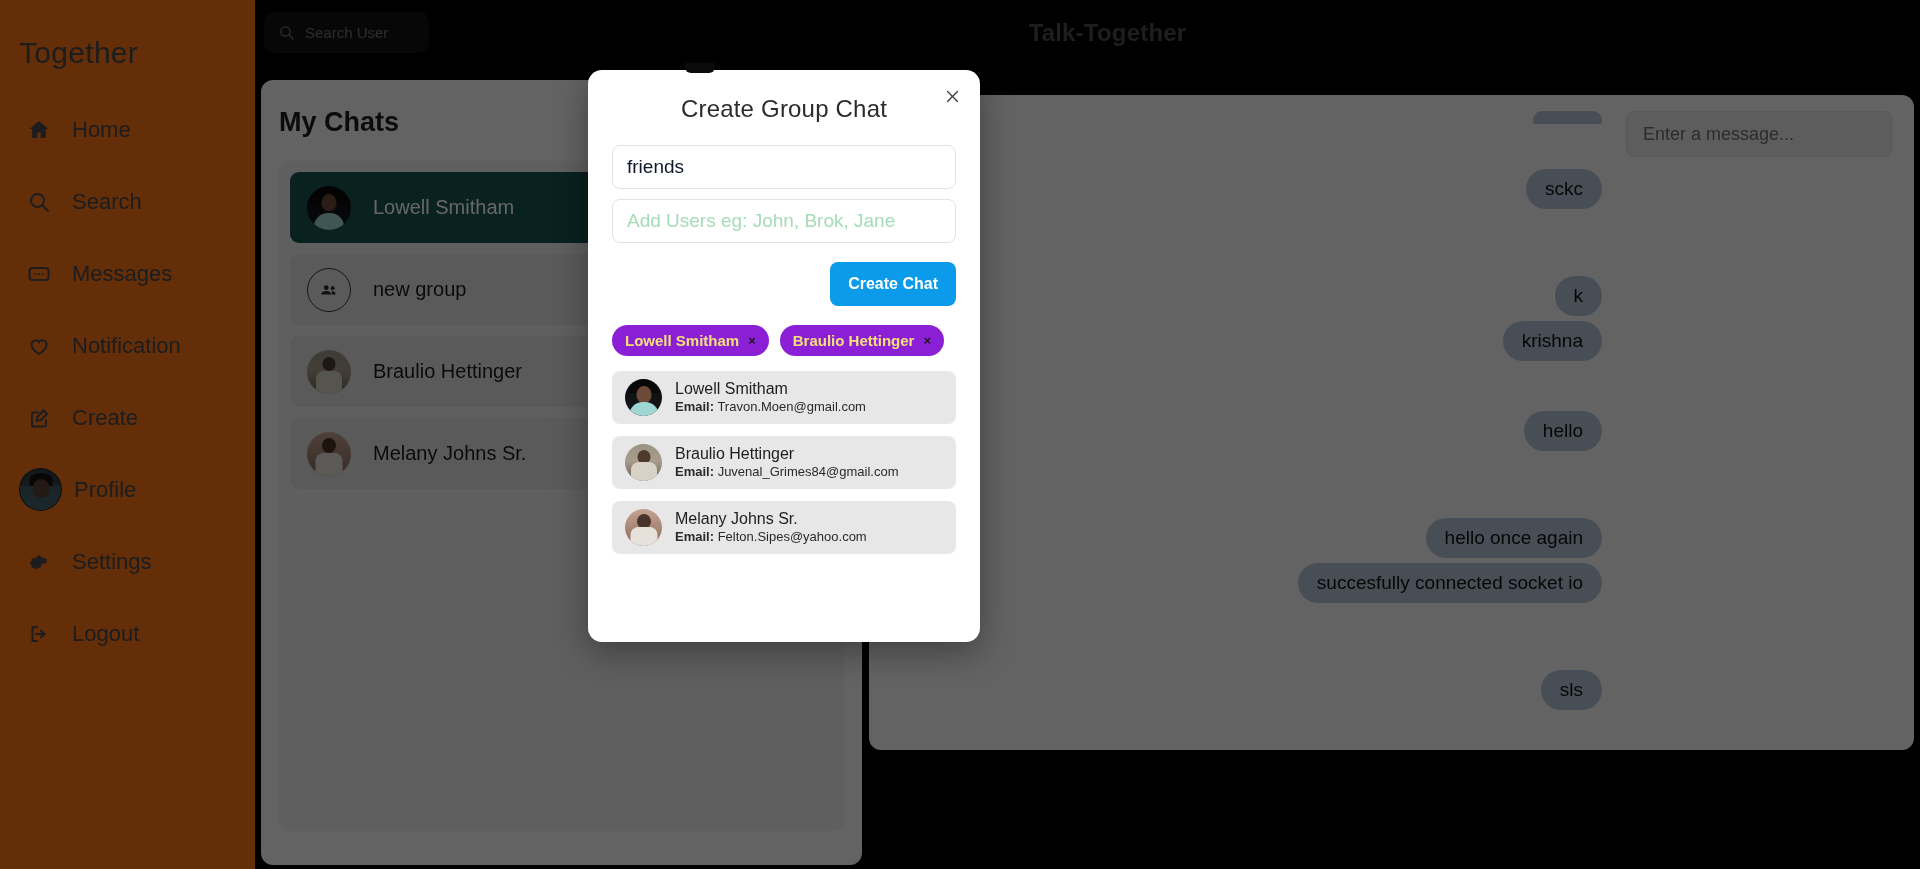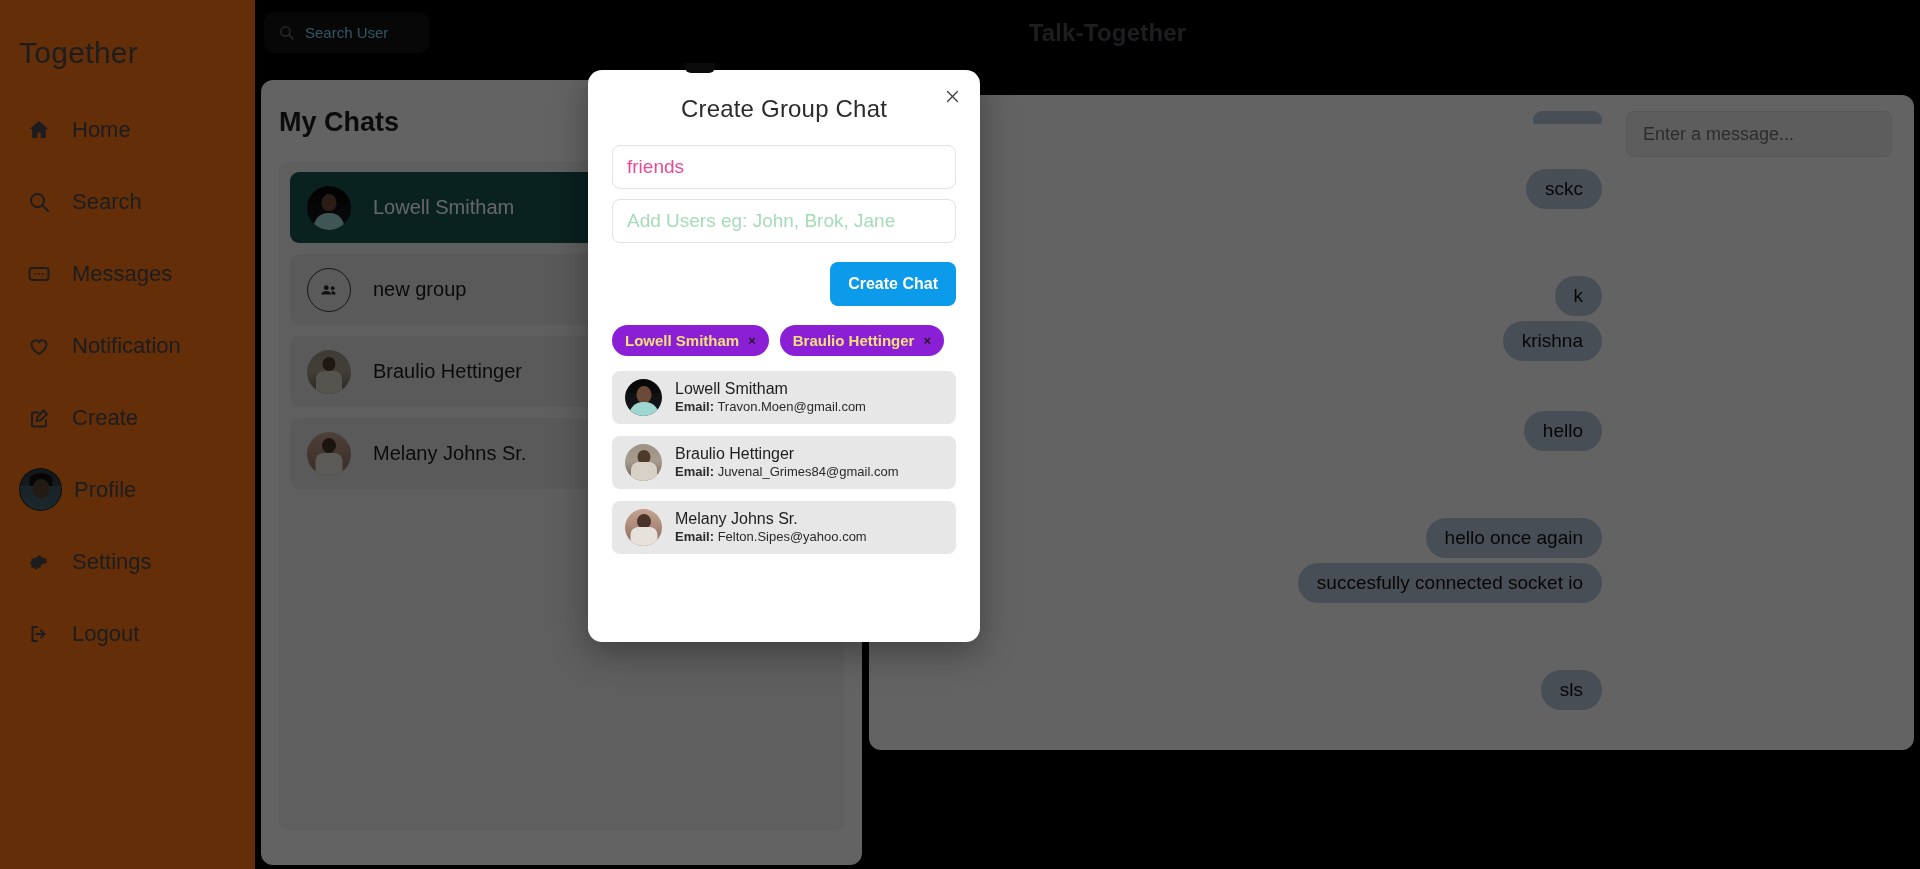--- a/index.html
+++ b/index.html
@@ -79,21 +79,21 @@
     position: absolute; left: 9px; top: 12px;
     width: 165px; height: 41px;
     background: #131316;
     border-radius: 10px;
     display: flex; align-items: center; gap: 10px;
     padding-left: 14px;
     cursor: pointer;
   }
   .search-user .si { width: 17px; height: 17px; flex: 0 0 17px; }
   .search-user .si svg { width: 17px; height: 17px; display: block; }
-  .search-user .stext { font-size: 15px; color: #7dd3fc; }
+  .search-user .stext { font-size: 15px; color: #737373; }
   .app-title {
     position: absolute; left: 0; top: 0;
     width: 1665px; height: 65px;
     display: flex; align-items: center; justify-content: center;
     font-size: 24px; font-weight: 700; color: #4d4c50;
     letter-spacing: .2px;
     padding-left: 40px;
   }
 
   
@@ -266,21 +266,21 @@
     padding-top: 25px;
     letter-spacing: .2px;
   }
   .m-input {
     display: block;
     width: 344px; height: 44px;
     margin: 22px auto 0 auto;
     border: 1px solid #e2e2e2;
     border-radius: 8px;
     font-size: 19px;
-    color: #ec4899;
+    color: #0f172a;
     padding: 0 14px;
     outline: none;
     font-family: "Liberation Sans", sans-serif;
     background: #fff;
   }
   .m-input.users { margin-top: 10px; caret-color: #4a4a4a; }
   .m-input.users::placeholder { color: #a5dcb8; }
   .create-row { display: flex; justify-content: flex-end; margin-top: 19px; }
   .create-btn {
     background: #0c9aeb;

